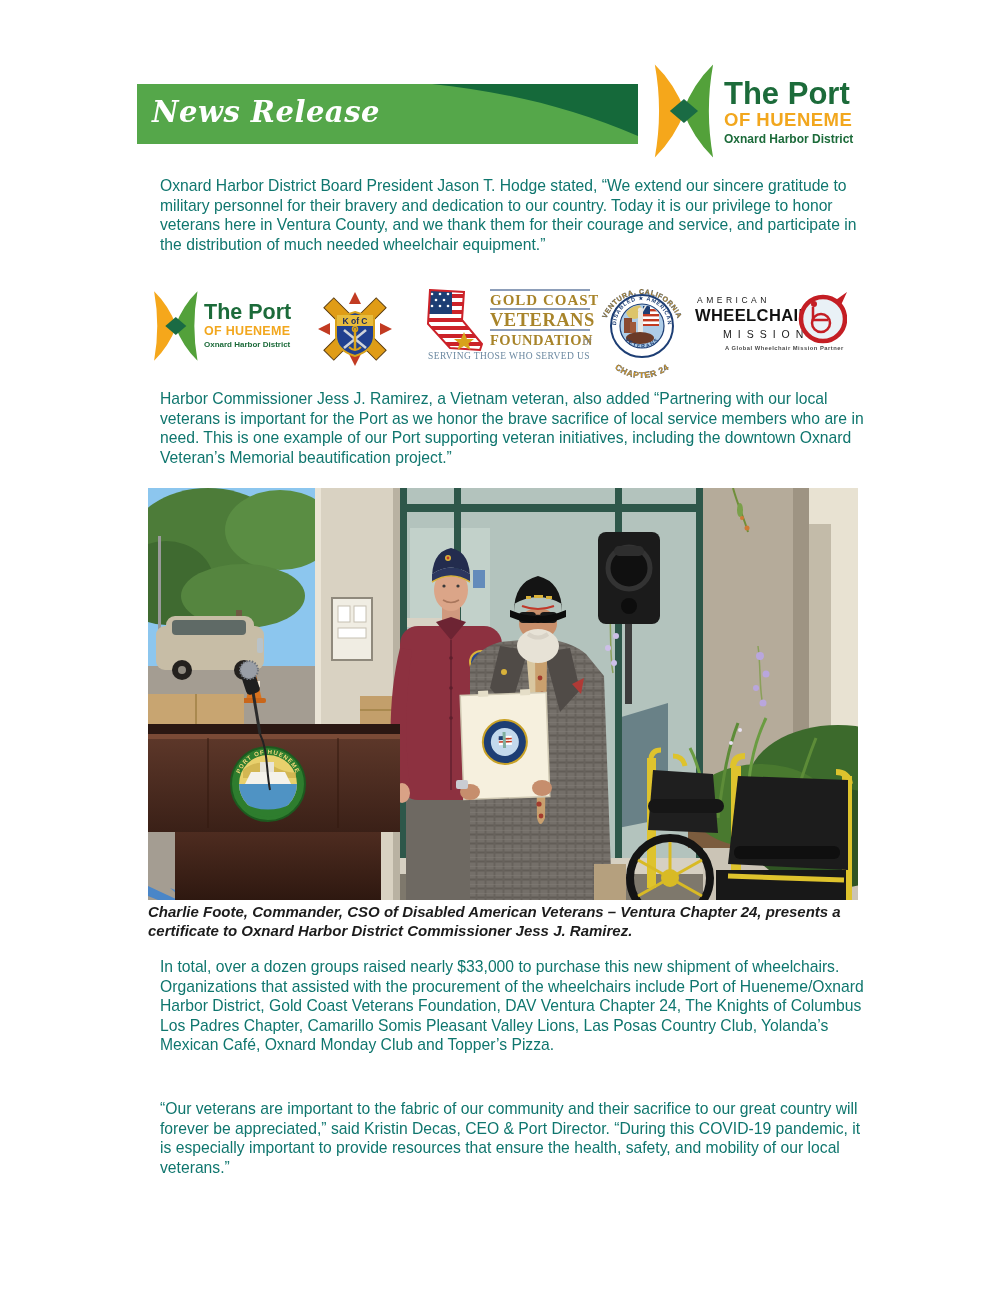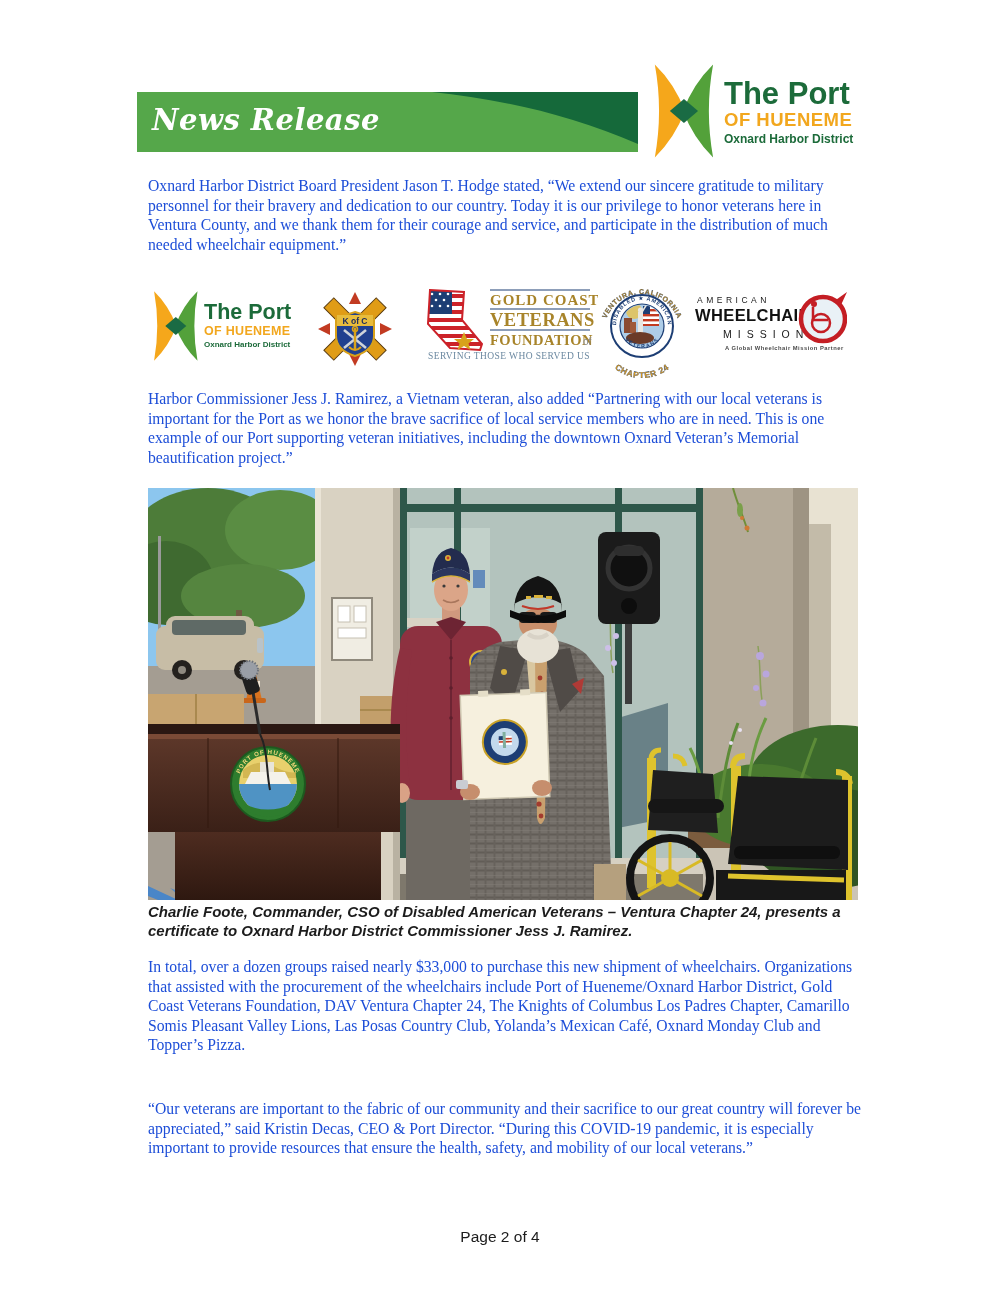--- a/index.html
+++ b/index.html
@@ -1,23 +1,23 @@
 <!DOCTYPE html>
 <html><head>
 <meta charset="utf-8">
 <style>
   html,body{margin:0;padding:0;background:#fff;}
   .page{position:relative;width:1000px;height:1294px;background:#ffffff;overflow:hidden;
         font-family:"Liberation Sans",sans-serif;color:#1d1d1d;}
-  .banner{position:absolute;left:137px;top:84px;width:501px;height:60px;background:#55a74a;overflow:hidden;margin-top:8px;}
+  .banner{position:absolute;left:137px;top:84px;width:501px;height:60px;background:#55a74a;overflow:hidden;}
   .banner svg{position:absolute;left:0;top:0;}
   .banner-title{position:absolute;left:15px;top:11px;font-family:"DejaVu Serif",serif;
         font-style:italic;font-weight:bold;font-size:29px;color:#ffffff;letter-spacing:.5px;}
   .hdr-logo{position:absolute;left:652px;top:62px;}
-  .para{position:absolute;left:148px;width:714px;font-size:15.7px;line-height:19.6px;color:#1d4ed8;font-family:Liberation Serif, serif;}
+  .para{position:absolute;left:160px;width:714px;font-size:15.7px;line-height:19.6px;color:#0f766e;}
   .p1{top:176px;} .p2{top:389px;} .p3{top:957px;} .p4{top:1099px;}
   .caption{position:absolute;left:148px;top:902px;width:714px;font-style:italic;
         font-size:15px;line-height:19px;color:#1c1c1c;font-weight:bold;}
   .logo-row svg{position:absolute;}
   .photo{position:absolute;left:148px;top:488px;width:710px;height:412px;}
   .footer{position:absolute;left:0;top:1228px;width:1000px;text-align:center;font-size:15.5px;color:#1c1c1c;}
   text{font-family:"Liberation Sans",sans-serif;}
   .serif{font-family:"Liberation Serif",serif;}
 </style>
 </head>
@@ -412,14 +412,13 @@
       <circle cx="101" cy="182" r="9" fill="none" stroke="#6f747c" stroke-width="2" stroke-dasharray="1.5,1.5"></circle>
       <path d="M112,246 C120,262 118,282 122,302" stroke="#222222" stroke-width="2" fill="none"></path>
     </g>
   </svg>
 
   <div class="caption">Charlie Foote, Commander, CSO of Disabled American Veterans – Ventura Chapter 24, presents a certificate to Oxnard Harbor District Commissioner Jess J. Ramirez.</div>
 
   <div class="para p3">In total, over a dozen groups raised nearly $33,000 to purchase this new shipment of wheelchairs. Organizations that assisted with the procurement of the wheelchairs include Port of Hueneme/Oxnard Harbor District, Gold Coast Veterans Foundation, DAV Ventura Chapter 24, The Knights of Columbus Los Padres Chapter, Camarillo Somis Pleasant Valley Lions, Las Posas Country Club, Yolanda’s Mexican Café, Oxnard Monday Club and Topper’s Pizza.</div>
   <div class="para p4">“Our veterans are important to the fabric of our community and their sacrifice to our great country will forever be appreciated,” said Kristin Decas, CEO &amp; Port Director. “During this COVID-19 pandemic, it is especially important to provide resources that ensure the health, safety, and mobility of our local veterans.”</div>
 
-  <div class="footer">Page 2 of 4</div>
 </div>
 
 </body></html>

